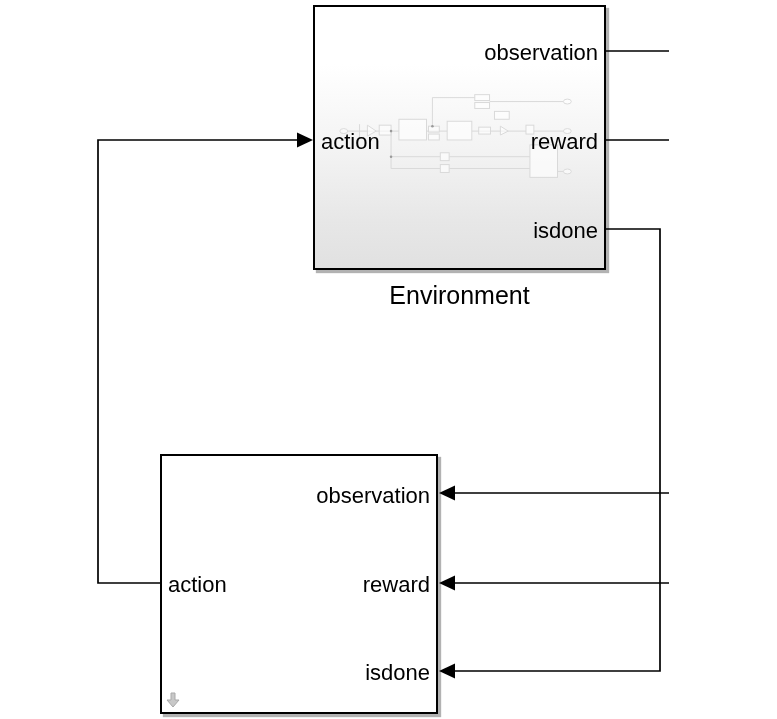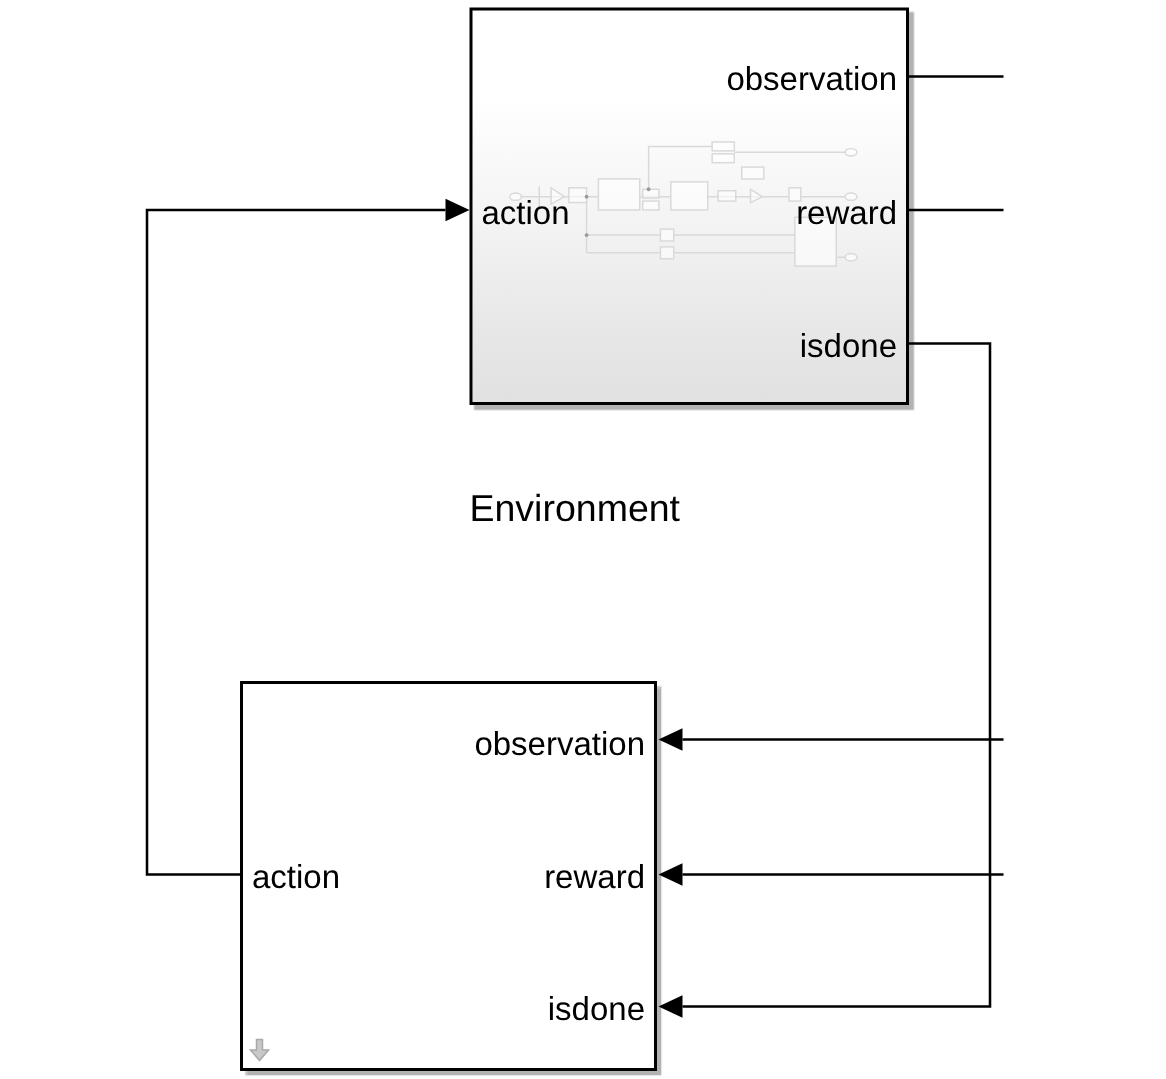--- a/index.html
+++ b/index.html
@@ -31,24 +31,24 @@
   .port-label {
     position: absolute;
     font-size: 22px;
     line-height: 22px;
     white-space: nowrap;
   }
   .port-label.align-right { right: 6px; text-align: right; }
   .port-label.align-left  { left: 6px;  text-align: center; }
   .caption {
     position: absolute;
+    text-align: center;
     font-size: 25px;
     line-height: 26px;
     white-space: nowrap;
-    margin-top: 44px;
   }
   #env-caption   { left: 313px; width: 293px; top: 282px; }
   #agent-caption { left: 160px; width: 278px; top: 417px; }
   .badge { position: absolute; left: 4px; bottom: 4px; width: 14px; height: 16px; }
 </style>
 </head>
 <body>
 
 <div id="canvas">
 

